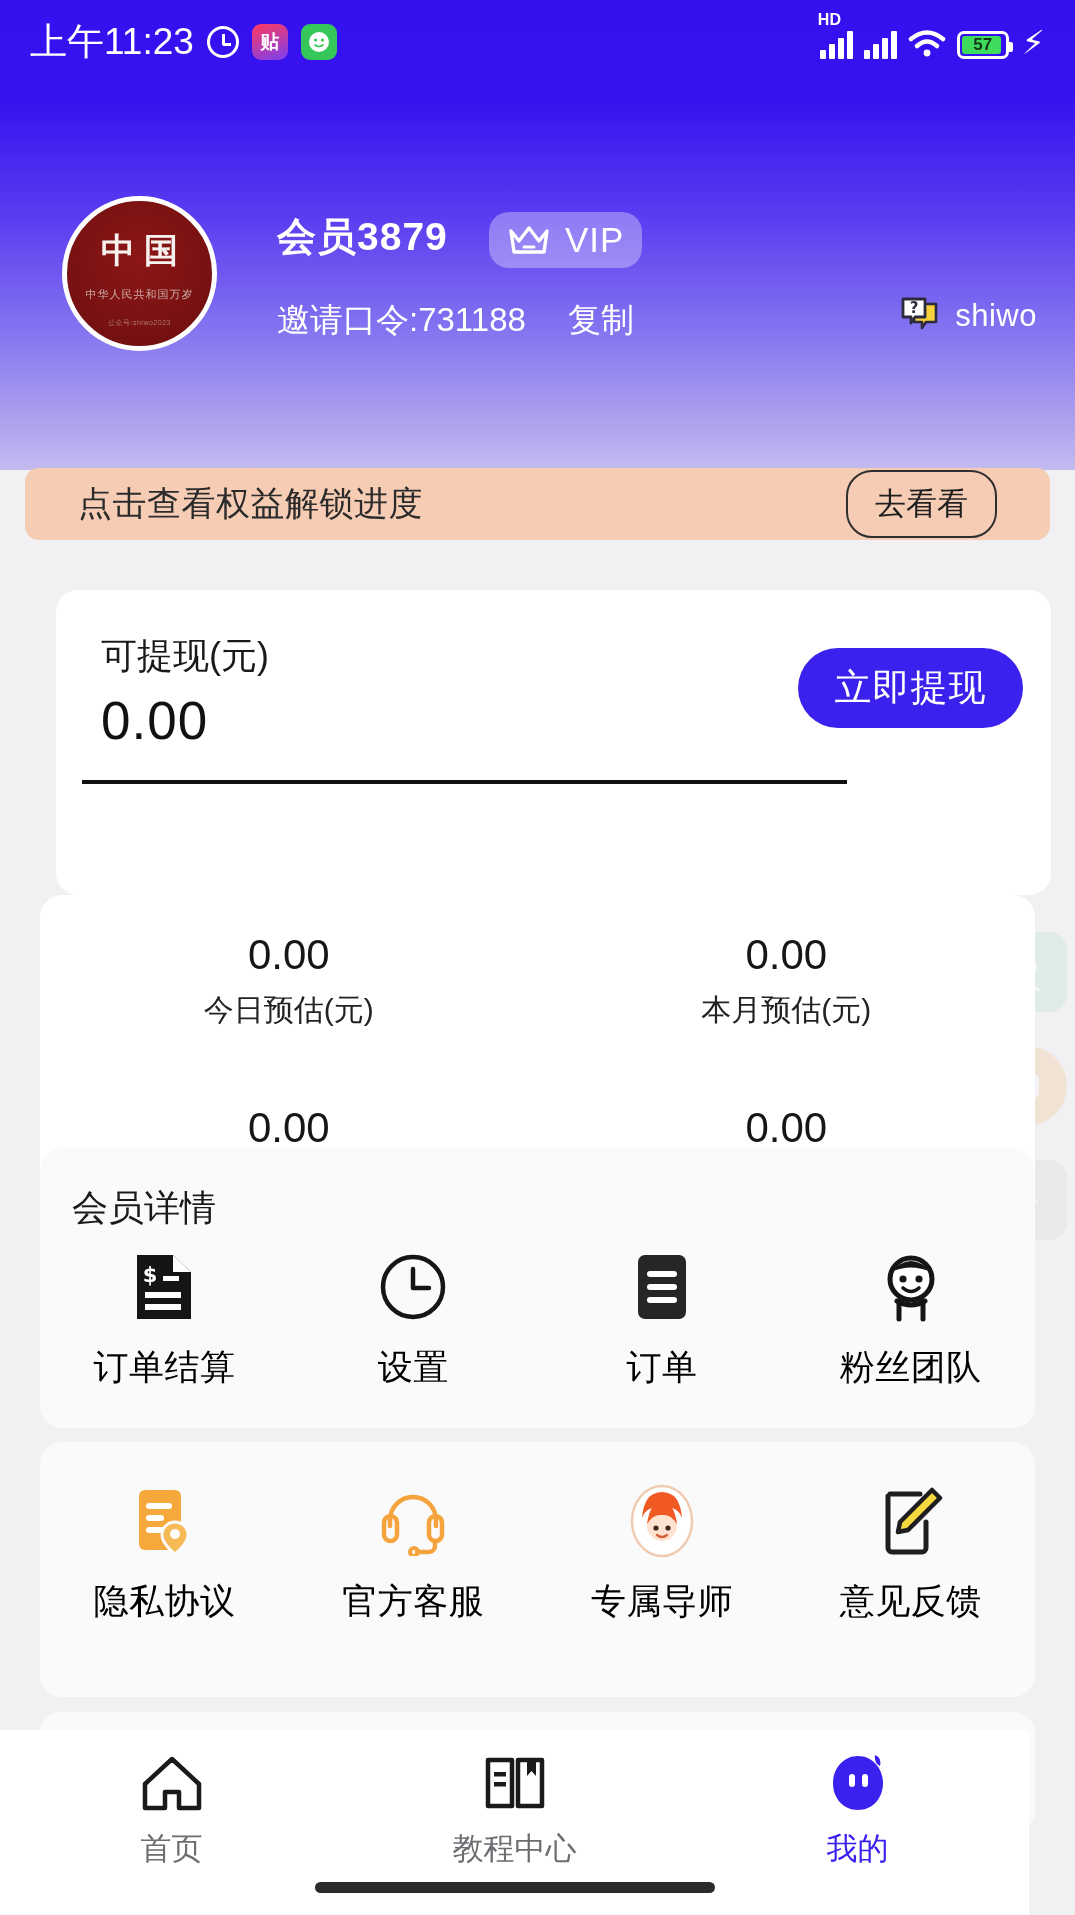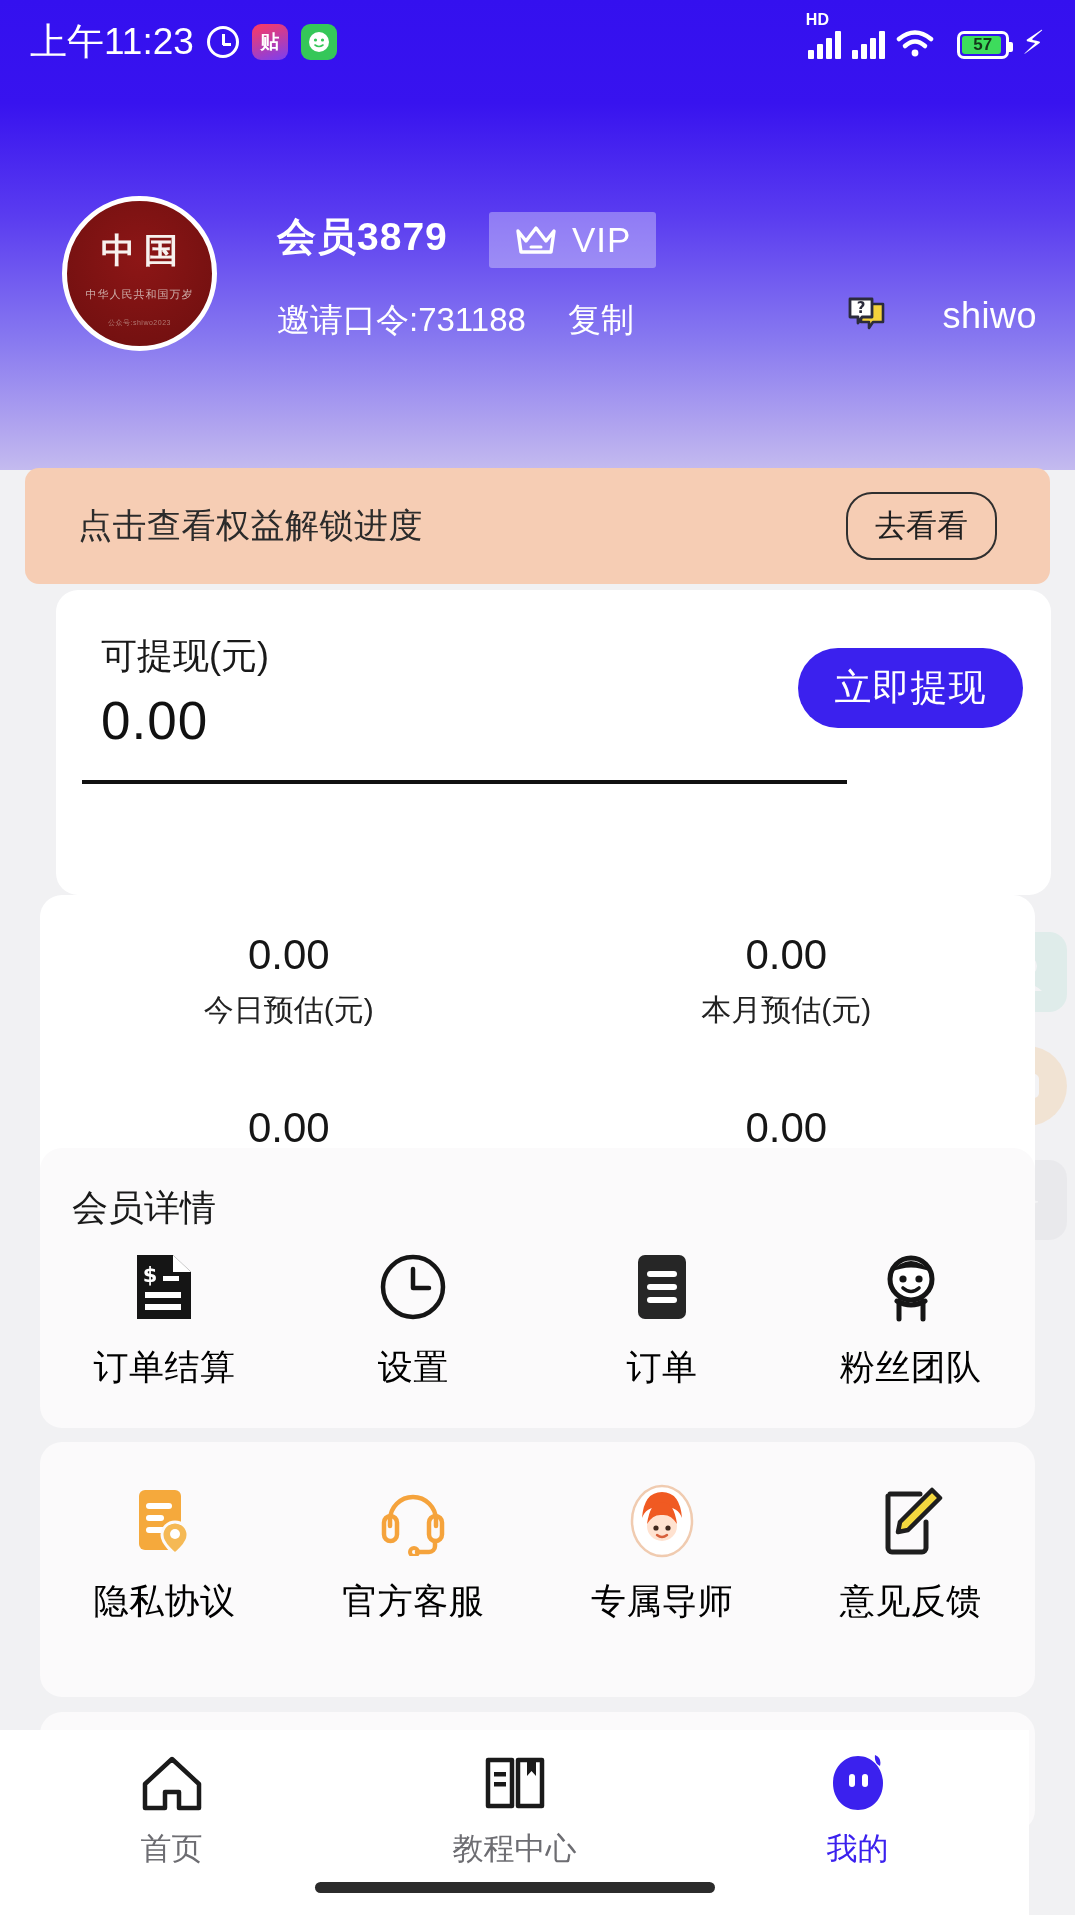--- a/index.html
+++ b/index.html
@@ -35,56 +35,56 @@
   .appicon.green{ background:#35c759; }
   .bars{ display:flex; align-items:flex-end; gap:3px; height:30px; }
   .bars i{ display:block; width:6px; background:#fff; border-radius:1px; }
   .bars i:nth-child(1){height:9px}
   .bars i:nth-child(2){height:15px}
   .bars i:nth-child(3){height:21px}
   .bars i:nth-child(4){height:28px}
   .hd-wrap{ position:relative; display:flex; align-items:flex-end; }
   .hd-lab{ position:absolute; left:-2px; top:-18px; font-size:16px; color:#fff; font-weight:700; }
   .bat{ width:52px; height:28px; border:3px solid #fff; border-radius:7px; position:relative;
-        display:flex; align-items:center; justify-content:center;margin-left:12px; }
+        display:flex; align-items:center; justify-content:center; }
   .bat::after{ content:""; position:absolute; right:-7px; top:8px; width:4px; height:10px; background:#fff; border-radius:0 2px 2px 0; }
   .bat-fill{ position:absolute; left:2px; top:2px; bottom:2px; width:86%; background:#3ddc5c; border-radius:3px; }
   .bat-num{ position:relative; font-size:17px; color:#14351a; font-weight:700; z-index:2; }
   .bolt{ color:#fff; font-size:33px; line-height:1; margin-left:2px; }
 
   
   .profile{ position:absolute; left:0; top:190px; width:1075px; height:180px; }
   .avatar{
     position:absolute; left:62px; top:6px; width:155px; height:155px; border-radius:50%;
     background:radial-gradient(circle at 50% 40%, #8d1616 0%, #7b1212 55%, #6d0f0f 100%);
     border:5px solid #fff; overflow:hidden;
     display:flex; flex-direction:column; align-items:center; justify-content:center;
   }
   .avatar .zh{ color:#f7f1ee; font-size:34px; font-weight:700; letter-spacing:9px; text-indent:9px;
                font-family:"DejaVu Sans",sans-serif; margin-top:8px; }
   .avatar .sub{ color:#dcc9c4; font-size:11px; letter-spacing:1px; margin-top:13px; opacity:.85; }
   .avatar .tiny{ color:#c7a39b; font-size:7px; letter-spacing:.5px; margin-top:16px; opacity:.7; }
 
   .uname{ position:absolute; left:277px; top:20px; color:#fff; font-size:39px; font-weight:700; letter-spacing:1px; }
   .vipbadge{
-    position:absolute; left:489px; top:22px; height:56px; padding:0 25px;
-    background:rgba(255,255,255,.33); border-radius:3px;
+    position:absolute; left:489px; top:22px; height:56px; padding:0 18px;
+    background:rgba(255,255,255,.33); border-radius:20px;
     display:flex; align-items:center; gap:14px;
   }
   .vipbadge .vtxt{ color:#fff; font-size:35px; font-weight:500; letter-spacing:1px; }
 
   .invite{ position:absolute; left:277px; top:108px; color:#fff; font-size:33px; letter-spacing:0px; }
   .copybtn{ position:absolute; left:568px; top:108px; color:#fff; font-size:33px; }
 
   .shiwo{ position:absolute; right:38px; top:104px; display:flex; align-items:center; gap:13px; }
-  .shiwo .lbl{ color:#fff; font-size:36px; font-weight:400; letter-spacing:.5px;margin-left:40px; }
+  .shiwo .lbl{ color:#fff; font-size:31px; font-weight:400; letter-spacing:.5px; }
 
   
   .banner{
-    position:absolute; left:25px; top:468px; width:1025px; height:116px;
+    position:absolute; left:25px; top:468px; width:1025px; height:72px;
     background:#f6cdb4; border-radius:14px;
     display:flex; align-items:center; padding:0 53px;
   }
   .banner .btxt{ color:#2b2b2b; font-size:34px; font-weight:500; letter-spacing:.5px; }
   .gobtn{
     margin-left:auto; border:2px solid #2f2f2f; border-radius:26px;
     padding:11px 27px; color:#1f1f1f; font-size:31px; font-weight:500; background:transparent;
   }
 
   

